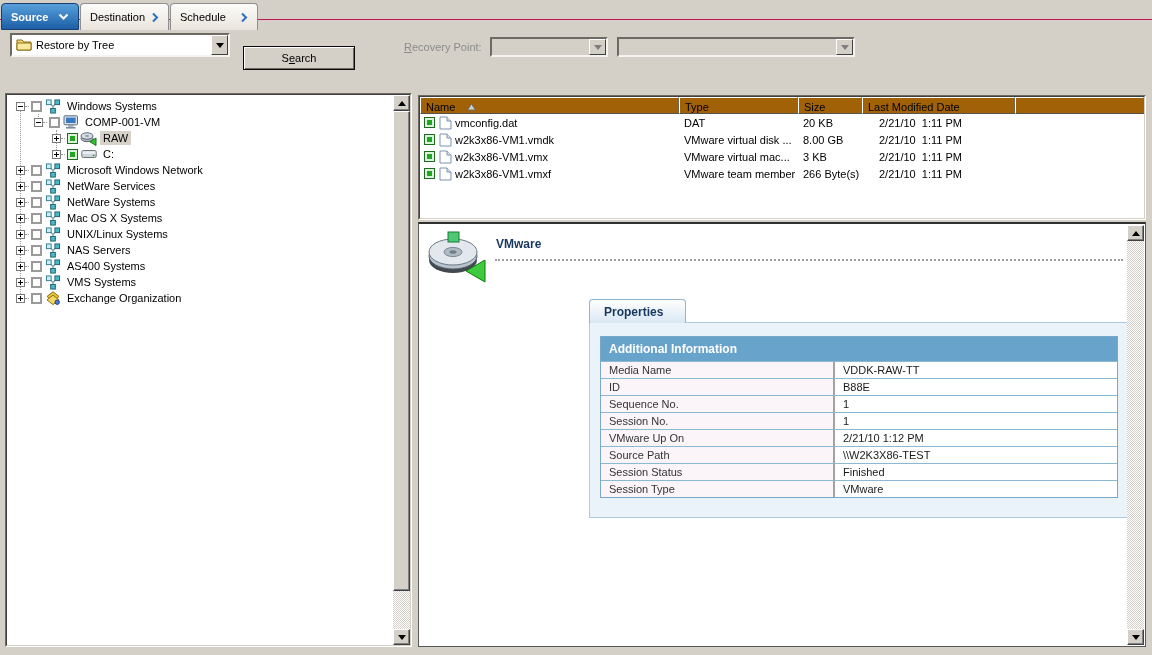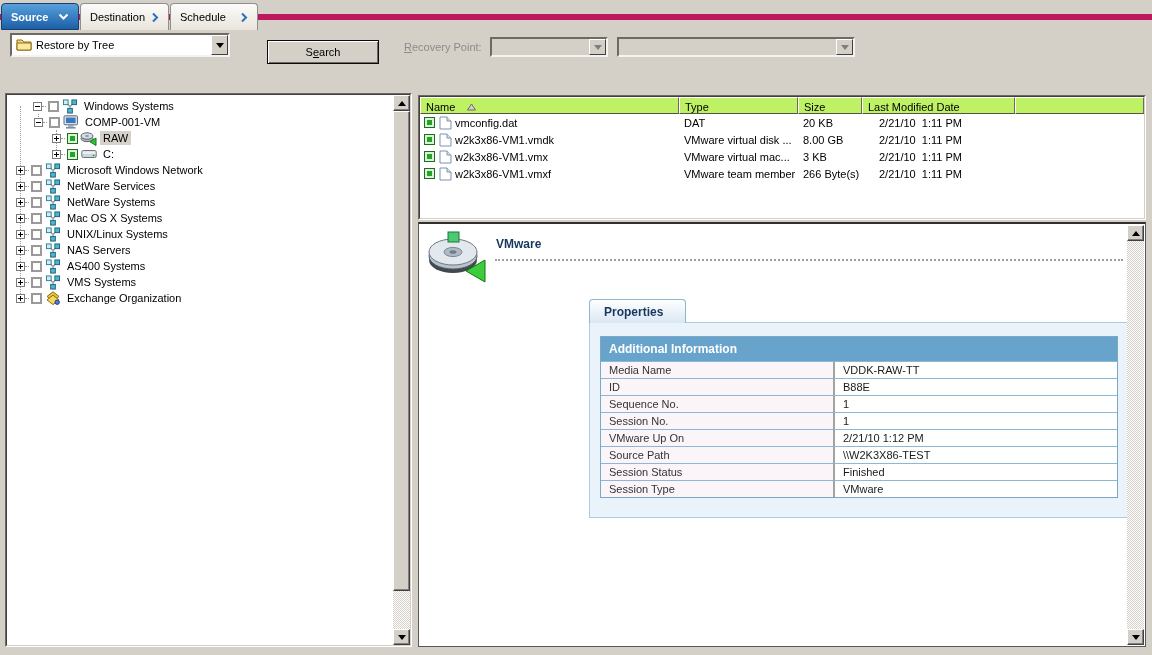--- a/index.html
+++ b/index.html
@@ -2,21 +2,21 @@
 <html><head>
 <meta charset="utf-8">
 <style>
   * { margin:0; padding:0; box-sizing:border-box; }
   body { background:#808080; font-family:"Liberation Sans", sans-serif; }
   .screen { position:relative; width:1152px; height:655px; background:#d4d0c8;
             font-size:11px; color:#000; overflow:hidden; }
 
   
   .tabbar { position:absolute; left:0; top:0; width:100%; height:20px;
-            background:#d4d0c8; border-bottom:6px solid #be185d; }
+            background:#d4d0c8; border-bottom:1px solid #be185d; }
   .tab { position:absolute; top:3px; height:27px; display:flex; align-items:center;
          justify-content:space-between; padding:0 9px; border-radius:4px 4px 0 0;
          cursor:default; }
   .tab.active { left:1px; width:78px; background:linear-gradient(#58a0dc,#1c5fa6);
                 border:1px solid #17406e; color:#fff; font-weight:bold; }
   .tab.inactive { background:linear-gradient(#fcfbf9,#e9e5dd); border:1px solid #8f8f8f;
                   border-bottom:none; color:#000; }
   .tab-dest { left:80px; width:89px; }
   .tab-sched { left:170px; width:88px; }
   .chev svg { display:block; }
@@ -35,21 +35,21 @@
   .combo-restore .ctext { margin-left:24px; }
   .folder-ic { position:absolute; left:4px; top:3px; }
   .combo-rp1 { left:490px; top:37px; width:118px; height:20px; }
   .combo-rp2 { left:617px; top:37px; width:238px; height:20px; }
 
   .button { position:absolute; background:#d4d0c8; text-align:center;
             font-family:"Liberation Sans", sans-serif; font-size:11px;
             border:1px solid #0a0a0a;
             box-shadow: inset 1px 1px 0 #ffffff, inset -1px -1px 0 #6e6a63;
             display:flex; align-items:center; justify-content:center; cursor:default; }
-  .btn-search { left:243px; top:40px; width:112px; height:24px;margin-left:24px; }
+  .btn-search { left:243px; top:46px; width:112px; height:24px; }
   .btn-update { left:595px; top:62px; width:80px; height:23px; border-width:2px; }
   .btn-reset  { left:683px; top:63px; width:73px; height:21px; }
   .u { text-decoration:underline; }
 
   .lbl-recovery { position:absolute; left:404px; top:41px; color:#8c8c8c; }
 
   
   .bluebar { position:absolute; left:0; top:60px; width:100%; height:31px; background:#6ca5ce; }
   .lbl-computer { position:absolute; left:10px; top:9px; color:#fff; }
   .input-computer { position:absolute; left:103px; top:4px; width:130px; height:21px;
@@ -90,21 +90,21 @@
   .tcb.empty { border:2px solid #9a9a9a; background:#fff; }
   .tcb.checked { border:1px solid #1f6b1f; background:#9adb9a; box-shadow: inset 0 0 0 2px #d9f2d9; }
   .tcb.checked::after { content:""; position:absolute; left:2px; top:2px; width:5px; height:5px; background:#23a523; }
   .ticon { width:17px; height:15px; flex:none; margin-right:3px; display:flex; align-items:center; justify-content:center; }
   .tlabel { padding:1px 3px; white-space:nowrap; }
   .tlabel.selected { background:#d6d2ca; }
   .vline { position:absolute; width:0; border-left:1px dotted #9a9a9a; }
 
   
   .flist-header { display:flex; height:17px; background:#d4d0c8; }
-  .hcell { position:relative; height:17px; padding:2px 0 0 5px; background:#bef264;
+  .hcell { position:relative; height:17px; padding:2px 0 0 5px; background:#a16207;
            border-top:1px solid #fff; border-left:1px solid #fff;
            border-right:1px solid #6e6a63; border-bottom:1px solid #55524c;
            display:flex; align-items:center; gap:12px; }
   .h-name { width:259px; } .h-type { width:119px; } .h-size { width:64px; }
   .h-date { width:153px; } .h-fill { flex:1; }
   .frow { position:relative; height:17px; display:flex; align-items:center; }
   .fcb { margin-left:4px; }
   .ficon { margin:0 3px 0 2px; display:flex; }
   .fname { white-space:nowrap; }
   .ftype { position:absolute; left:264px; white-space:nowrap; }
@@ -196,21 +196,21 @@
   </div>
 
 
   <div class="panel-sunken tree-panel">
     <div class="panel-sunken-in">
       <div class="tree-body">
         <div class="vline" style="left:13px; top:11px; height:192px;"></div>
         <div class="vline" style="left:31px; top:19px; height:9px;"></div>
         <div class="vline" style="left:49px; top:35px; height:24px;"></div>
         <div>
-            <div class="tree-row" style="padding-left: 26px;">
+            <div class="tree-row" style="padding-left: 9px;">
               <span class="expander minus"></span>
               <span class="hdots"></span>
               <span class="tcb empty"></span>
               <span class="ticon">
                 <svg width="16" height="15" viewBox="0 0 16 16">
                   <path d="M8 8 L4 4 M8 8 L12 4 M8 8 L8 12" stroke="#8a9aa8" stroke-width="1.3" fill="none"></path>
                   <rect x="1" y="1" width="5" height="5" fill="#cfeef4" stroke="#2e7d8f"></rect>
                   <rect x="10" y="1" width="5" height="5" fill="#49b7cc" stroke="#1f6273"></rect>
                   <rect x="5.5" y="10" width="5" height="5" fill="#49b7cc" stroke="#1f6273"></rect>
                 </svg>

